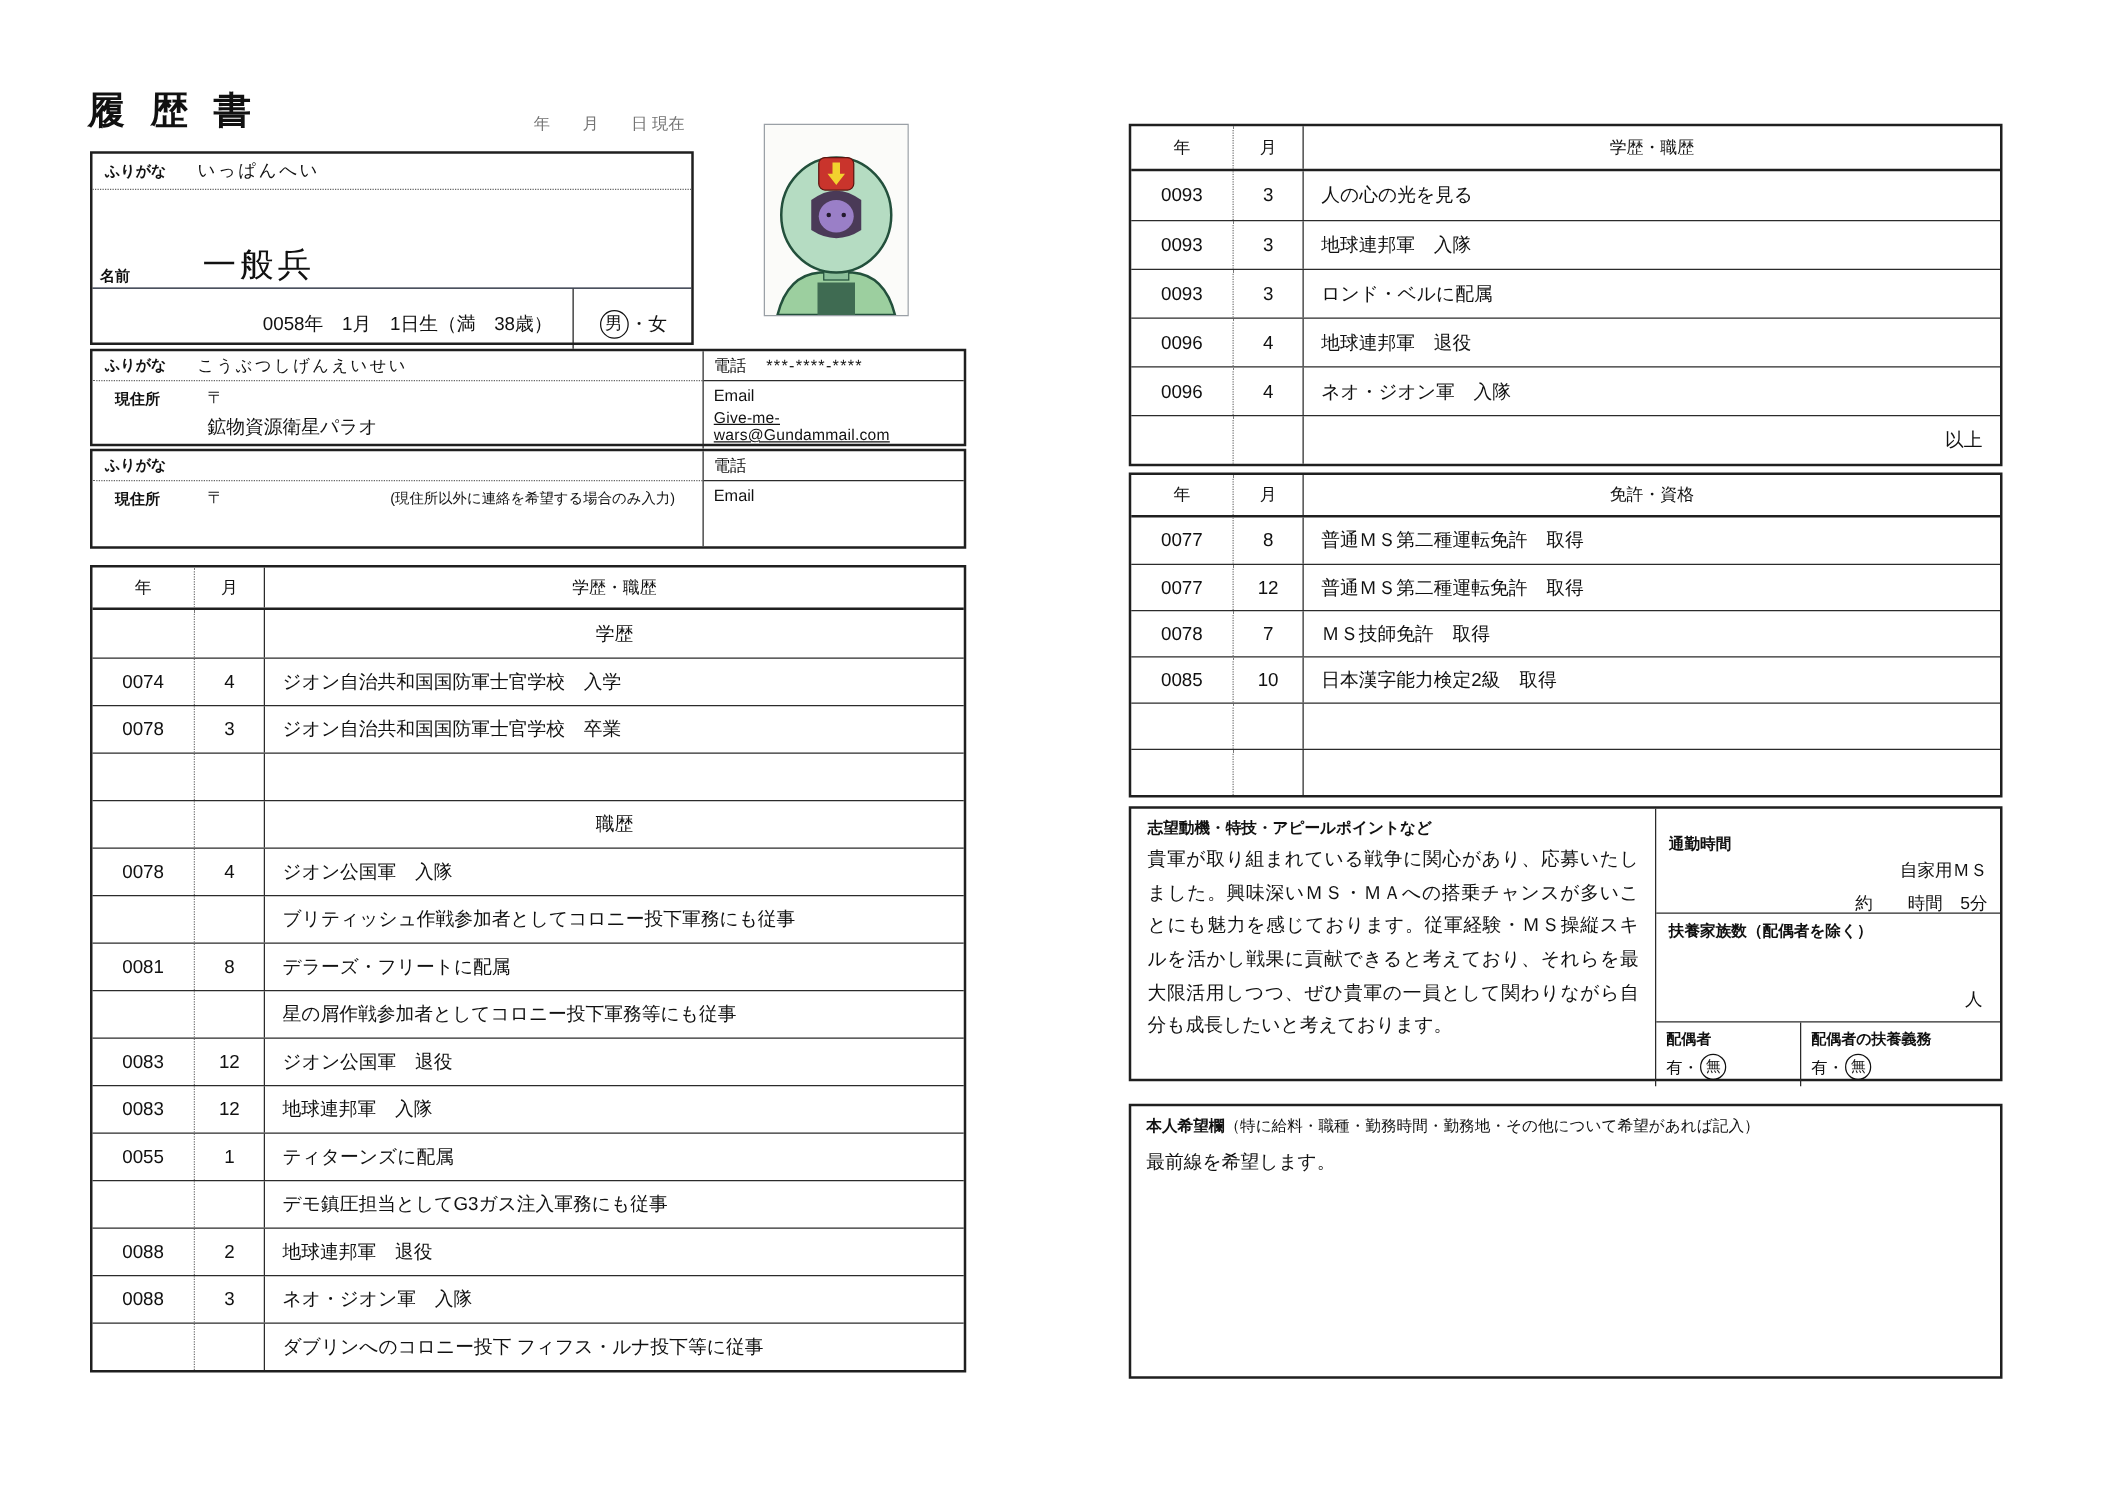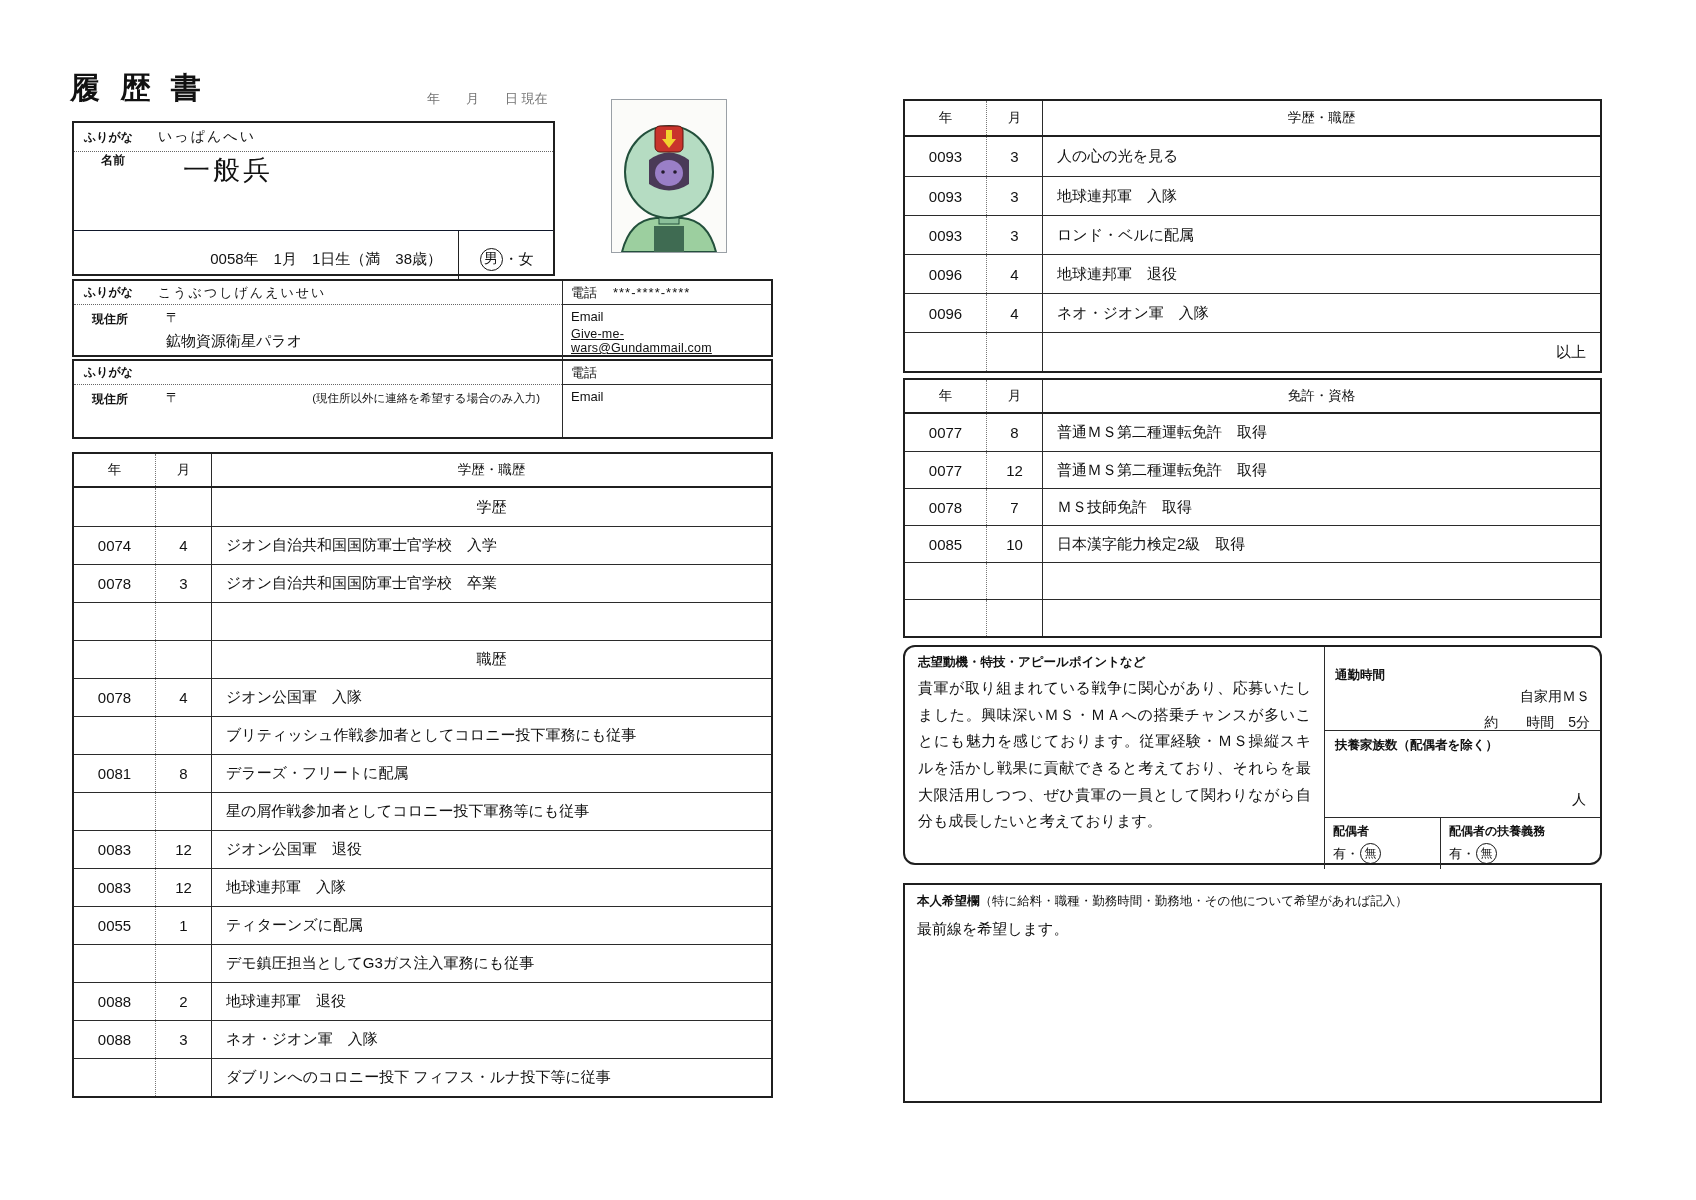--- a/index.html
+++ b/index.html
@@ -17,21 +17,21 @@
   
   .photo{left:611px;top:99px;width:114px;height:152px;border:1px solid #9aa0a6;background:#fbfbf9;overflow:hidden;}
 
   
   .box{border:2px solid #1f1f1f;background:#fff;box-sizing:border-box;}
 
   .name-box{left:72px;top:121px;width:483px;height:155px;}
   .furigana-row{height:29px;display:flex;align-items:center;padding-left:10px;border-bottom:1px dotted #666;box-sizing:border-box;}
   .lbl{font-size:12px;width:74px;flex:0 0 auto;font-weight:bold;}
   .furigana-val{font-size:14px;letter-spacing:2px;}
-  .name-row{height:78px;display:flex;align-items:flex-start;padding-left:27px;box-sizing:border-box;}
+  .name-row{height:78px;display:flex;align-items:flex-end;padding-left:6px;box-sizing:border-box;}
   .name-val{font-size:27px;letter-spacing:3px;margin-left:8px;}
   .birth-row{height:57px;border-top:1px solid #0f172a;display:flex;box-sizing:border-box;}
   .birth-cell{flex:1;display:flex;align-items:center;justify-content:flex-end;padding-right:16px;font-size:15px;}
   .gender-cell{width:95px;border-left:1px solid #222;display:flex;align-items:center;justify-content:center;font-size:15px;box-sizing:border-box;}
   .circle{display:inline-flex;width:23px;height:23px;border:1.5px solid #111;border-radius:50%;align-items:center;justify-content:center;font-size:14px;box-sizing:border-box;margin:0 1px;}
   .circle.small{width:21px;height:21px;font-size:12px;}
 
   .addr-box{left:72px;width:701px;display:grid;grid-template-columns:488px 1fr;}
   .addr1{top:279px;height:78px;}
   .addr2{top:359px;height:80px;}
@@ -59,21 +59,21 @@
   .c-desc{padding-left:14px;font-size:15px;}
   .thead .tc{font-size:13.5px;justify-content:center;padding-left:0;}
   .t-left{left:72px;top:452px;width:701px;}
   .t-left .trow{height:38px;}  .t-left .thead{height:34px;}
   .t-right1{left:903px;top:99px;width:699px;}
   .t-right1 .trow{height:39px;} .t-right1 .thead{height:36px;}
   .t-right2{left:903px;top:378px;width:699px;}
   .t-right2 .trow{height:37px;} .t-right2 .thead{height:34px;}
 
   
-  .motivation{left:903px;top:645px;width:699px;height:220px;display:grid;grid-template-columns:420px 1fr;border-radius:12px;}
+  .motivation{left:903px;top:645px;width:699px;height:220px;display:grid;grid-template-columns:420px 1fr;}
   .motiv-left{padding:7px 13px;box-sizing:border-box;border-right:1px solid #2b2b2b;}
   .small-heading{font-size:12.5px;font-weight:600;}
   .motiv-body{font-size:15px;line-height:1.78;margin-top:4px;text-align:justify;}
   .motiv-right{display:flex;flex-direction:column;}
   .commute-cell{height:84px;border-bottom:1px solid #2b2b2b;padding:20px 10px;box-sizing:border-box;}
   .r-align{text-align:right;font-size:14px;}
   .commute-vehicle{margin-top:4px;}
   .commute-time{margin-top:8px;}
   .dependents-cell{height:87px;border-bottom:1px solid #2b2b2b;padding:6px 10px;box-sizing:border-box;position:relative;}
   .dependents-unit{position:absolute;right:14px;bottom:8px;font-size:14px;}

